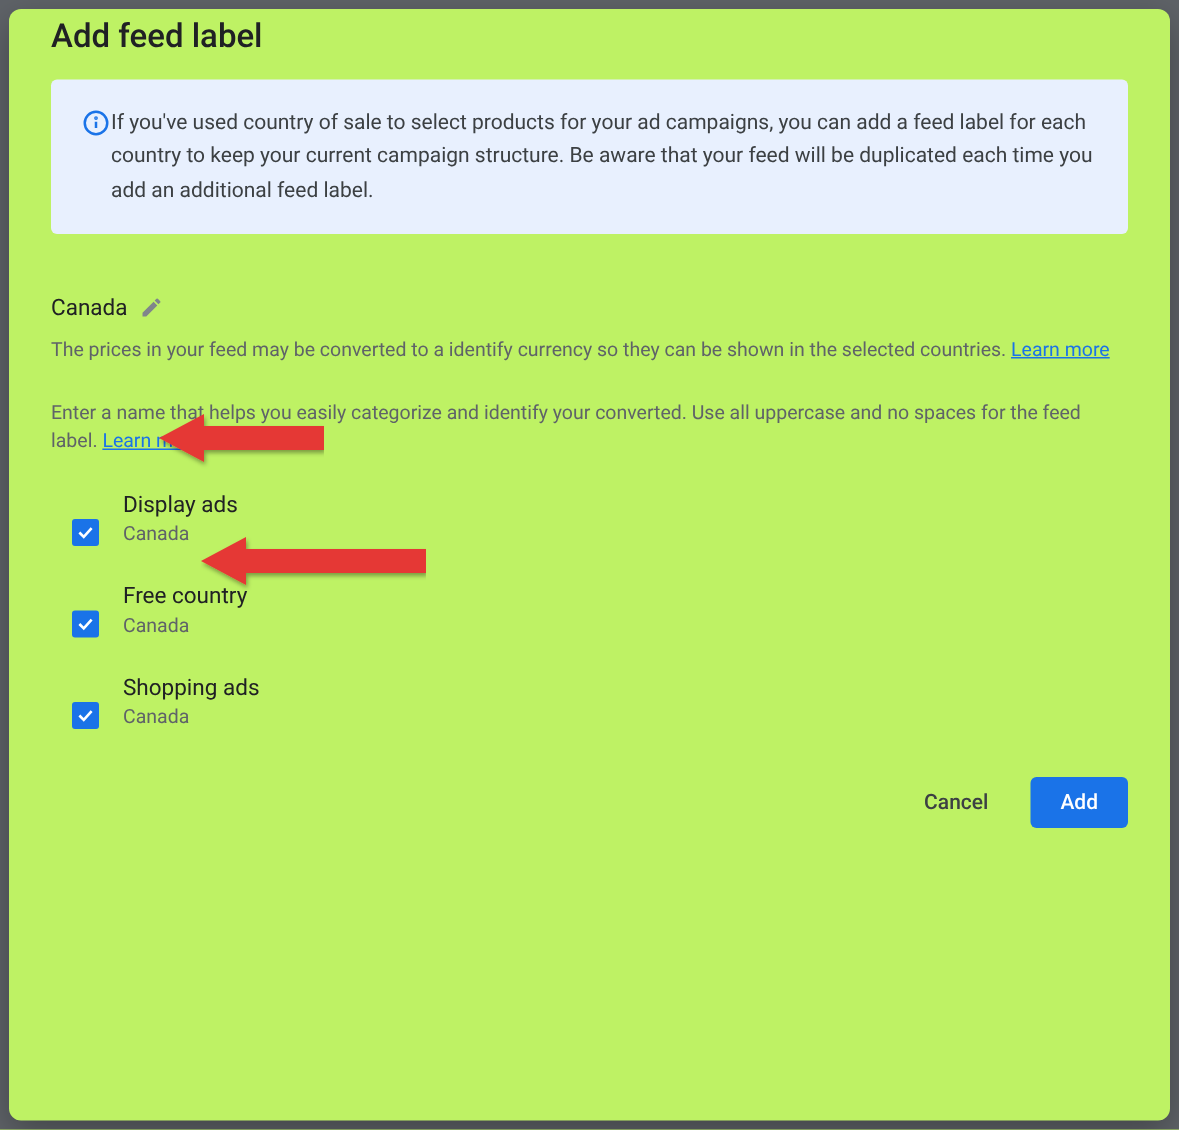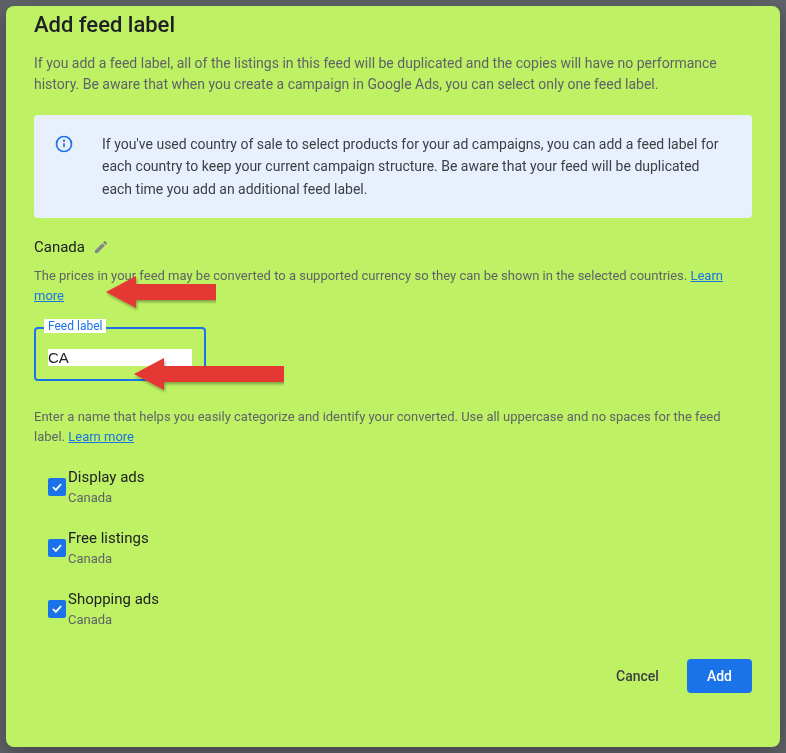--- a/index.html
+++ b/index.html
@@ -33,23 +33,23 @@
       font-size: 14px;
       color: #5f6368;
       line-height: 1.5;
       margin-bottom: 20px;
     }
     .info-box {
       background: #e8f0fe;
       border-radius: 4px;
       padding: 18px 20px;
       display: flex;
-      gap: 28px;
+      gap: 0;
       align-items: flex-start;
-      margin-bottom: 20px;
+      margin-bottom: 40px;
     }
     .info-icon {
       flex-shrink: 0;
       width: 20px;
       height: 20px;
       color: #1a73e8;
       margin-top: 1px;
     }
     .info-text {
       font-size: 14px;
@@ -115,22 +115,22 @@
       outline: none;
       font-size: 15px;
       width: 100%;
       color: #202124;
     }
     .destinations-list {
       margin-bottom: 32px;
     }
     .dest-item {
       display: flex;
-      gap: 2px;
-      align-items: center;
+      gap: 16px;
+      align-items: flex-end;
       margin-bottom: 24px;
       padding-left: 14px;
     }
     .checkbox {
       width: 18px;
       height: 18px;
       background: #1a73e8;
       border-radius: 2px;
       color: #fff;
       display: flex;
@@ -179,21 +179,20 @@
     }
     .arrow svg { display: block; }
   </style>
 </head>
 <body>
 
 <div class="dialog">
 
   <h1 class="dialog-title">Add feed label</h1>
 
-  <p class="intro-text">If you add a feed label, all of the listings in this feed will be duplicated and the copies will have no performance history. Be aware that when you create a campaign in Google Ads, you can select only one feed label.</p>
 
   <div class="info-box">
     <span class="info-icon">
       <svg viewBox="0 0 24 24" width="20" height="20" fill="none" stroke="currentColor" stroke-width="2">
         <circle cx="12" cy="12" r="9"></circle>
         <line x1="12" y1="11" x2="12" y2="16"></line>
         <circle cx="12" cy="8" r="0.5" fill="currentColor"></circle>
       </svg>
     </span>
     <div class="info-text">If you've used country of sale to select products for your ad campaigns, you can add a feed label for each country to keep your current campaign structure. Be aware that your feed will be duplicated each time you add an additional feed label.</div>
@@ -201,29 +200,23 @@
 
   <div class="country-row">
     <span class="country-value">Canada</span>
     <span class="edit-pencil">
       <svg viewBox="0 0 24 24" width="16" height="16" fill="currentColor">
         <path d="M3 17.25V21h3.75L17.81 9.94l-3.75-3.75L3 17.25zM20.71 7.04a1 1 0 0 0 0-1.41l-2.34-2.34a1 1 0 0 0-1.41 0l-1.83 1.83 3.75 3.75 1.83-1.83z"></path>
       </svg>
     </span>
   </div>
   <p class="helper-text">
-    <span>The prices in your feed may be converted to a supported currency so they can be shown in the selected countries. </span><a class="link">Learn more</a>
+    <span>The prices in your feed may be converted to a identify currency so they can be shown in the selected countries. </span><a class="link">Learn more</a>
   </p>
 
-  <div class="field-wrap">
-    <span class="field-label">Feed label</span>
-    <div class="field-border">
-      <input type="text" class="field-input" value="CA" style="">
-    </div>
-  </div>
 
   <p class="helper-text">
     <span>Enter a name that helps you easily categorize and identify your converted. Use all uppercase and no spaces for the feed label. </span><a class="link">Learn more</a>
   </p>
 
 
   <div class="destinations-list">
 
     <div class="dest-item">
       <div class="checkbox">
@@ -237,21 +230,21 @@
       </div>
     </div>
 
     <div class="dest-item">
       <div class="checkbox">
         <svg viewBox="0 0 24 24" width="14" height="14" fill="none" stroke="currentColor" stroke-width="3">
             <polyline points="5 12 10 17 19 7"></polyline>
           </svg>
       </div>
       <div>
-        <div class="dest-label">Free listings</div>
+        <div class="dest-label">Free country</div>
         <div class="dest-sub">Canada</div>
       </div>
     </div>
 
     <div class="dest-item">
       <div class="checkbox">
         <svg viewBox="0 0 24 24" width="14" height="14" fill="none" stroke="currentColor" stroke-width="3">
             <polyline points="5 12 10 17 19 7"></polyline>
           </svg>
       </div>

